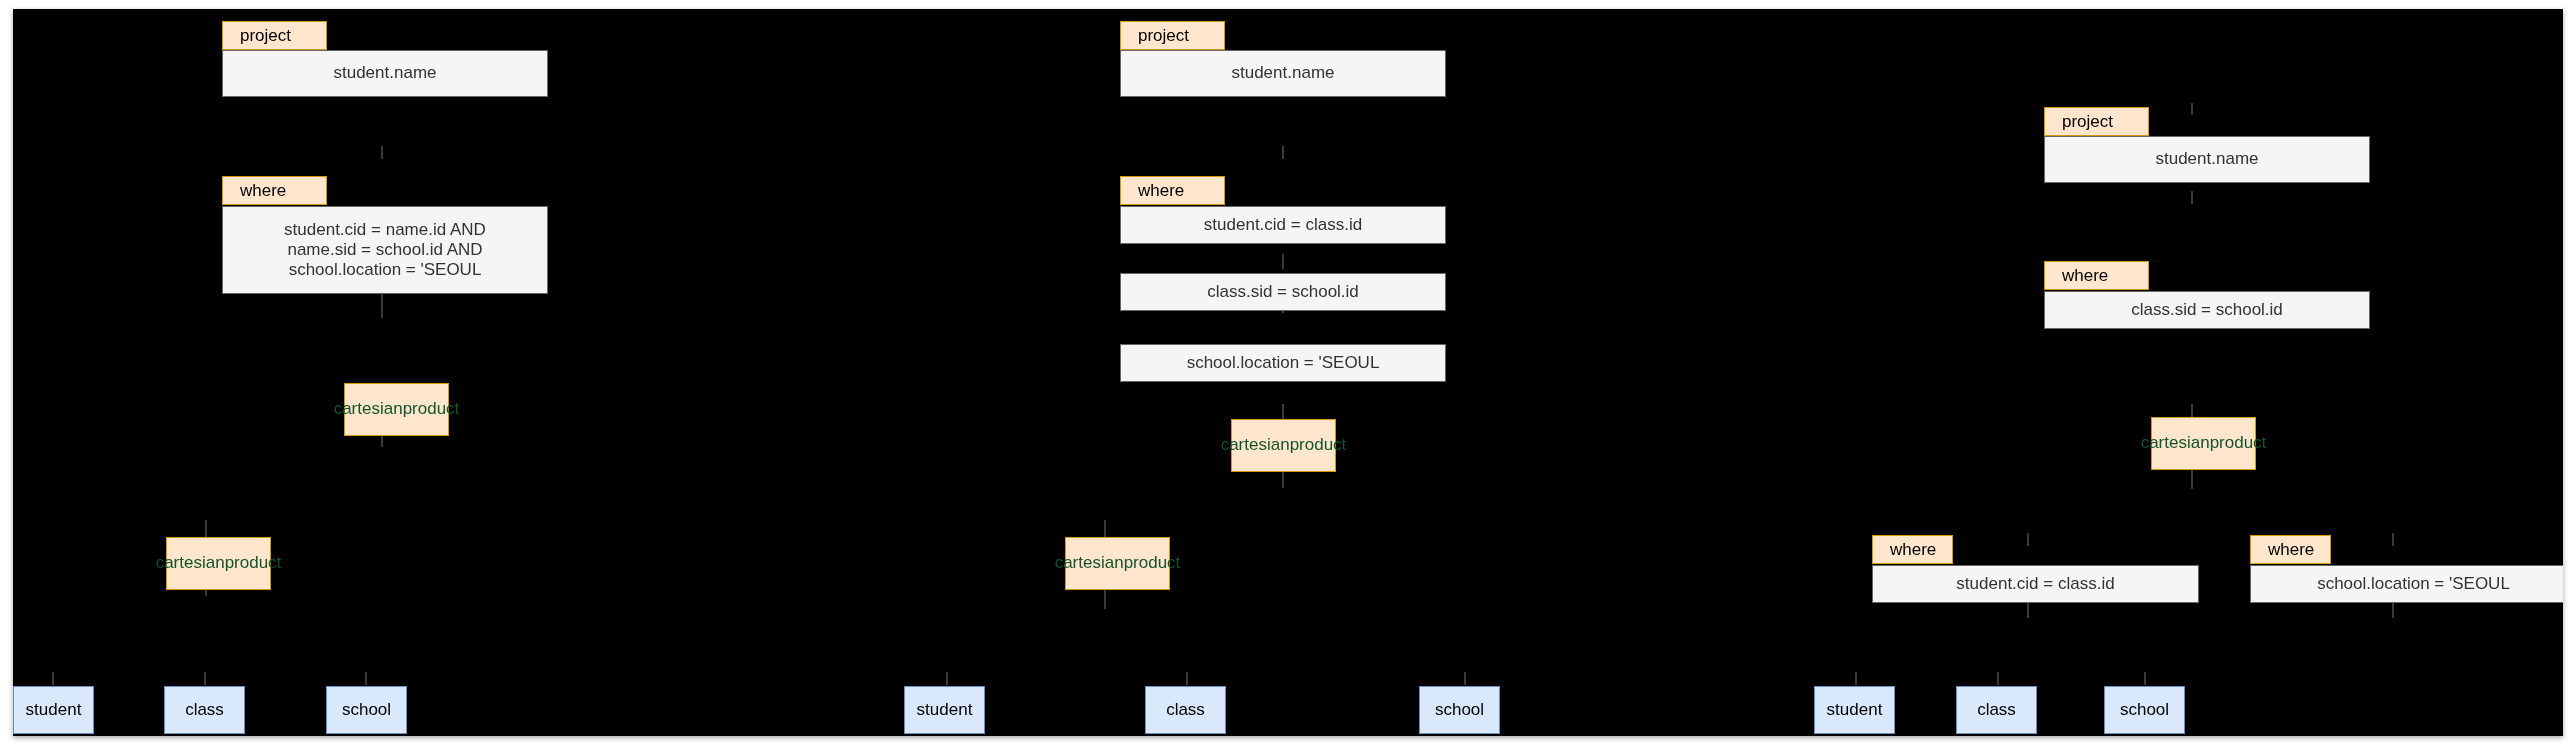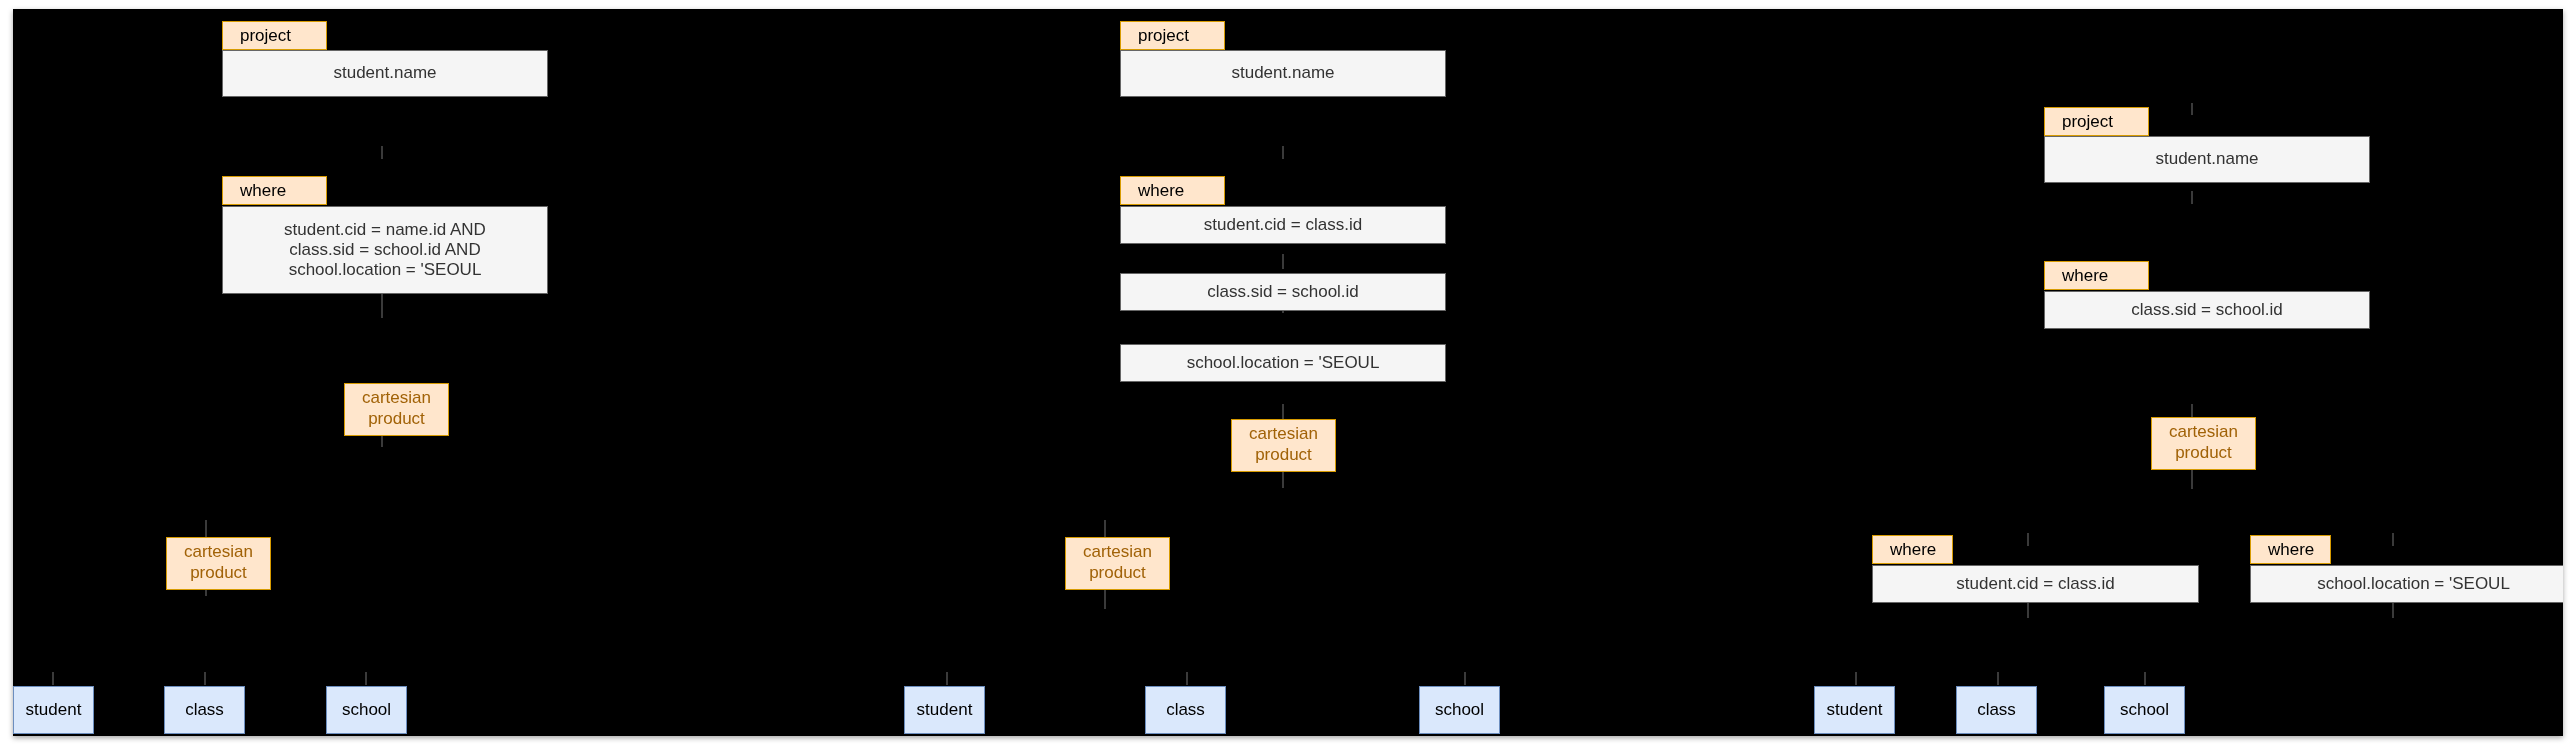--- a/index.html
+++ b/index.html
@@ -68,24 +68,24 @@
   .op-body .line {
     white-space: nowrap;
   }
 
   
   .cart {
     position: absolute;
     box-sizing: border-box;
     background: #ffe6cc;
     border: 1.7px solid #d79b00;
-    color: #a16207;
-    font-size: 17px;
-    display: flex;
-    flex-direction: column;
+    color: #14532d;
+    font-size: 17px;
+    display: flex;
+    flex-direction: row;
     align-items: center;
     justify-content: center;
     text-align: center;
     line-height: 1.22;
     z-index: 3;
   }
 
   
   .table-box {
     position: absolute;
@@ -130,21 +130,21 @@
     </div>
     <div class="op-body" style="left:209px; top:41px; width:326px; height:47px;">
       <span class="line">student.name</span>
     </div>
 
     <div class="op-tab" style="left:209px; top:167px; width:105px; height:29px;">
       <span>where</span>
     </div>
     <div class="op-body" style="left:209px; top:197px; width:326px; height:88px;">
       <span class="line">student.cid = name.id AND</span>
-      <span class="line">class.sid = school.id AND</span>
+      <span class="line">name.sid = school.id AND</span>
       <span class="line">school.location = 'SEOUL</span>
     </div>
 
     <div class="cart" style="left:331px; top:374px; width:105px; height:53px;">
       <span>cartesian</span>
       <span>product</span>
     </div>
 
     <div class="cart" style="left:153px; top:528px; width:105px; height:53px;">
       <span>cartesian</span>

